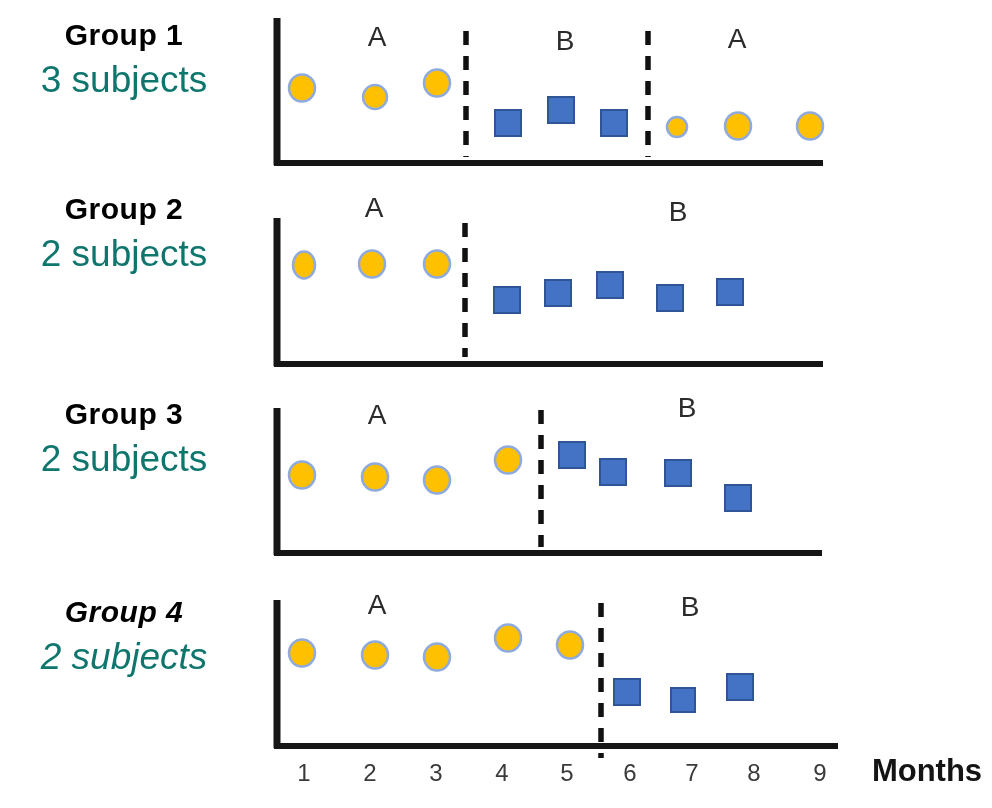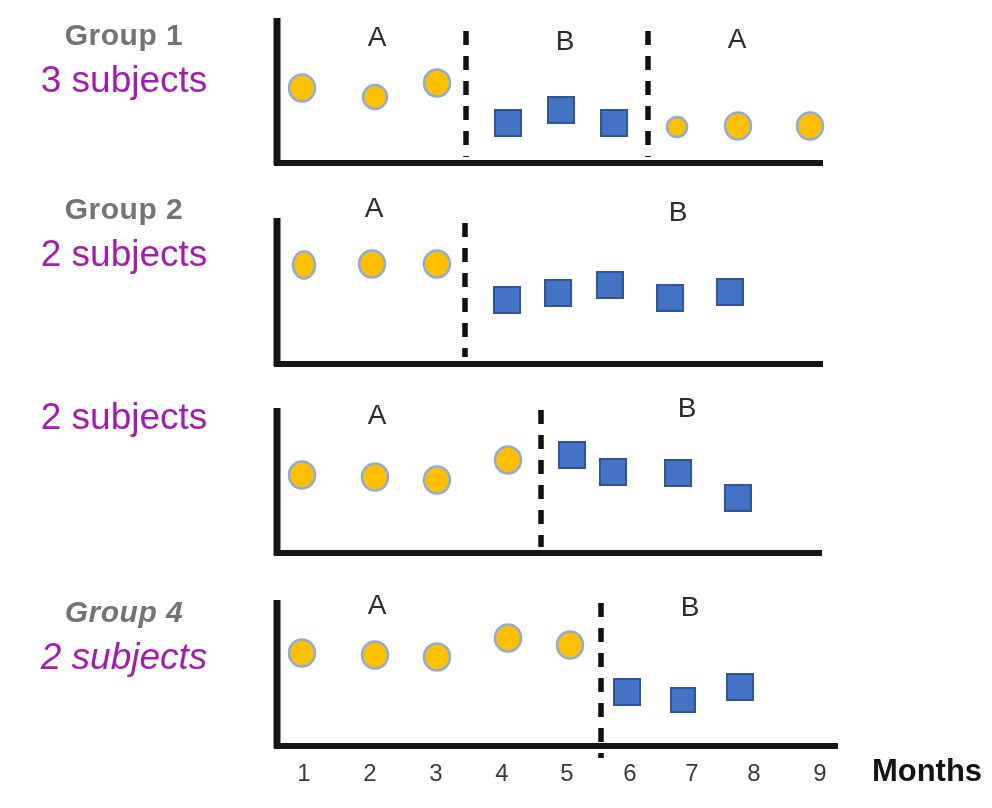--- a/index.html
+++ b/index.html
@@ -13,45 +13,46 @@
   .group-label{
     position:absolute;
     left:6px;width:236px;
     text-align:center;
   }
   .group-label.g1{top:14px;}
   .group-label.g2{top:188px;}
   .group-label.g3{top:393px;}
   .group-label.g4{top:591px;font-style:italic;}
   .group-title{
-    font-size:30px;font-weight:700;color:#737373;line-height:42px;
+    font-size:30px;font-weight:700;color:#000000;line-height:42px;
     letter-spacing:0.5px;
   }
   .group-subjects{
-    font-size:37px;font-weight:400;color:#a21caf;line-height:48px;
+    font-size:37px;font-weight:400;color:#0f766e;line-height:48px;
   }
   svg.chart{position:absolute;left:0;top:0;}
   svg text{font-family:"Liberation Sans",sans-serif;}
 </style>
 </head>
 <body>
 
 <div class="figure">
 
   <div class="group-label g1">
     <div class="group-title">Group 1</div>
     <div class="group-subjects">3 subjects</div>
   </div>
 
   <div class="group-label g2">
     <div class="group-title">Group 2</div>
     <div class="group-subjects">2 subjects</div>
   </div>
 
   <div class="group-label g3">
+    <div class="group-title">Group 3</div>
     <div class="group-subjects">2 subjects</div>
   </div>
 
   <div class="group-label g4">
     <div class="group-title">Group 4</div>
     <div class="group-subjects">2 subjects</div>
   </div>
 
   <svg class="chart" width="992" height="808" viewBox="0 0 992 808">
       <line x1="277" y1="18" x2="277" y2="165" stroke="#161616" stroke-width="7"></line>

